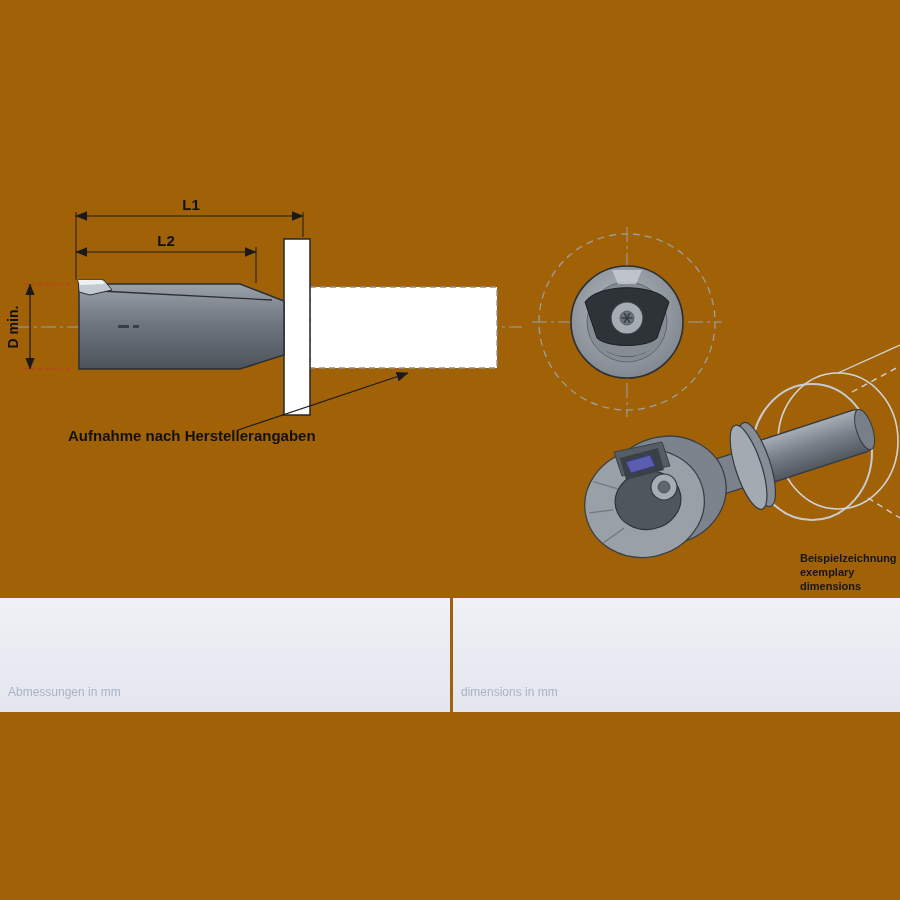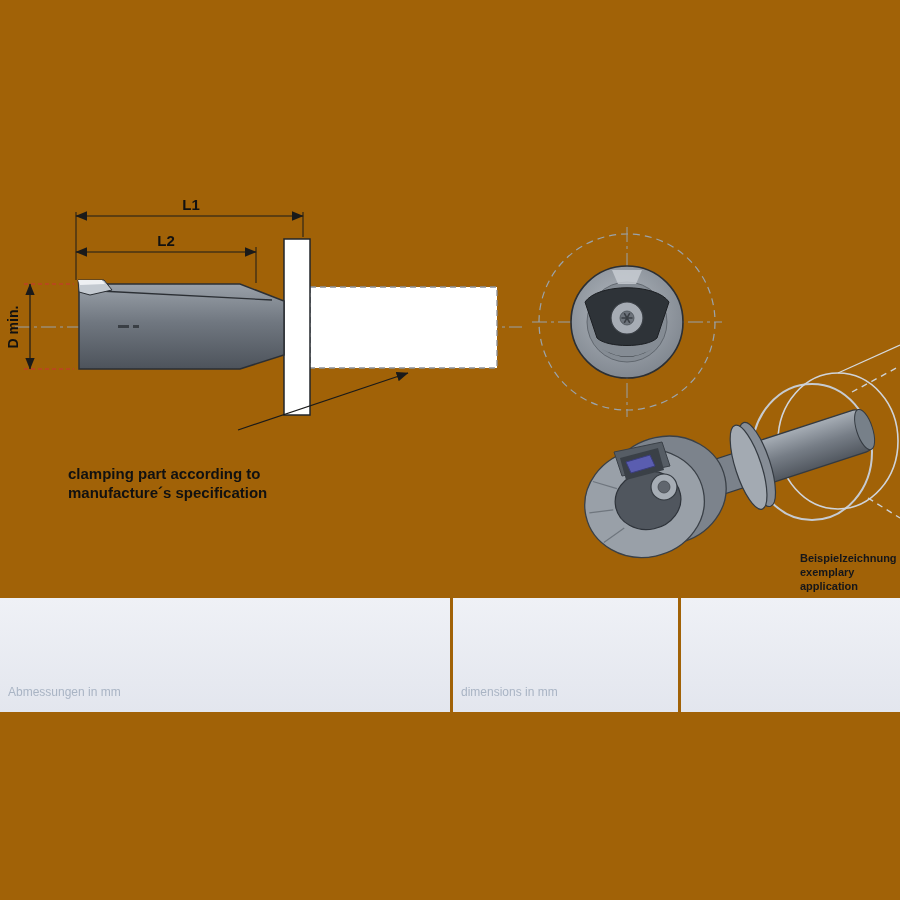--- a/index.html
+++ b/index.html
@@ -11,21 +11,21 @@
   svg text{font-family:"Liberation Sans",sans-serif;fill:#111;}
   .dim-label{font-size:15px;font-weight:bold;}
   .dmin-label{font-size:14px;font-weight:bold;}
   .note-de{position:absolute;left:68px;top:427px;font-size:15px;font-weight:bold;color:#111;}
   .note-en{position:absolute;left:68px;top:464px;font-size:15px;font-weight:bold;color:#111;line-height:19px;}
   .example-caption{position:absolute;left:800px;top:551px;font-size:11px;font-weight:600;color:#15161a;line-height:14px;}
   .fblock{position:absolute;top:598px;height:114px;background:linear-gradient(180deg,#eff1f6 0%,#e3e6ee 100%);}
   .fblock .flabel{position:absolute;left:8px;bottom:13px;font-size:12px;color:#a9b4c4;}
   .f1{left:0;width:248px;}
   .f2{left:222px;width:228px;}
-  .f3{left:453px;width:225px;}
+  .f3{left:453px;width:225px;padding-left:14px;}
   .f4{left:681px;width:219px;}
 </style>
 </head>
 <body>
 
 <div class="canvas">
 
   <svg width="900" height="900" viewBox="0 0 900 900">
     <defs>
       <marker id="arr" viewBox="0 0 10 8" refX="9.5" refY="4" markerWidth="10" markerHeight="8" orient="auto-start-reverse">
@@ -129,28 +129,25 @@
       </g>
 
       <polygon points="614,452 662,442 670,466 622,476" fill="#565d65" stroke="#3a4047" stroke-width="1"></polygon>
       <polygon points="620,458 658,448 664,470 626,480" fill="#3a4047"></polygon>
       <polygon points="626,462 650,455 655,466 631,473" fill="#5a5db0" stroke="#3a3d7e" stroke-width="1"></polygon>
       <circle cx="664" cy="487" r="13" fill="#a6adb5" stroke="#343a41" stroke-width="1.2"></circle>
       <circle cx="664" cy="487" r="6" fill="#60666e" stroke="#44494f" stroke-width="0.8"></circle>
     </g>
   </svg>
 
-  <div class="note-en">
-    <span>clamping part according to</span><br>
-    <span>manufacture´s specification</span>
-  </div>
+  <div class="note-de">Aufnahme nach Herstellerangaben</div>
 
   <div class="example-caption">
     <span>Beispielzeichnung</span><br>
-    <span>exemplary application</span>
+    <span>exemplary dimensions</span>
   </div>
 
   <div class="fblock f1">
     <span class="flabel">Abmessungen in mm</span>
   </div>
   <div class="fblock f2"></div>
   <div class="fblock f3">
     <span class="flabel">dimensions in mm</span>
   </div>
   <div class="fblock f4"></div>

